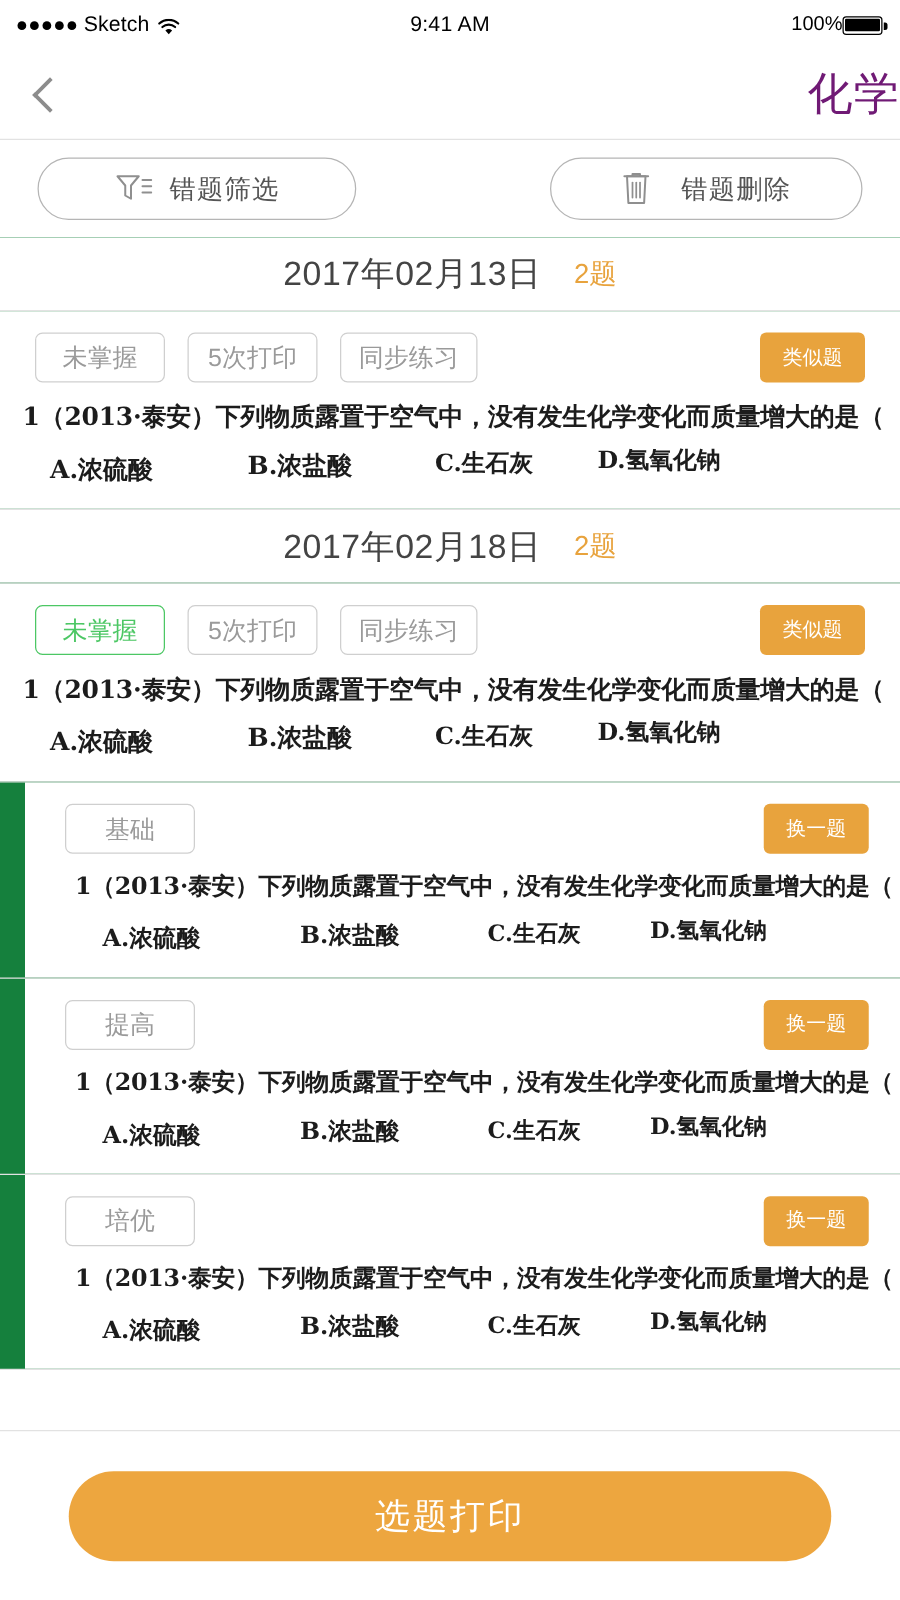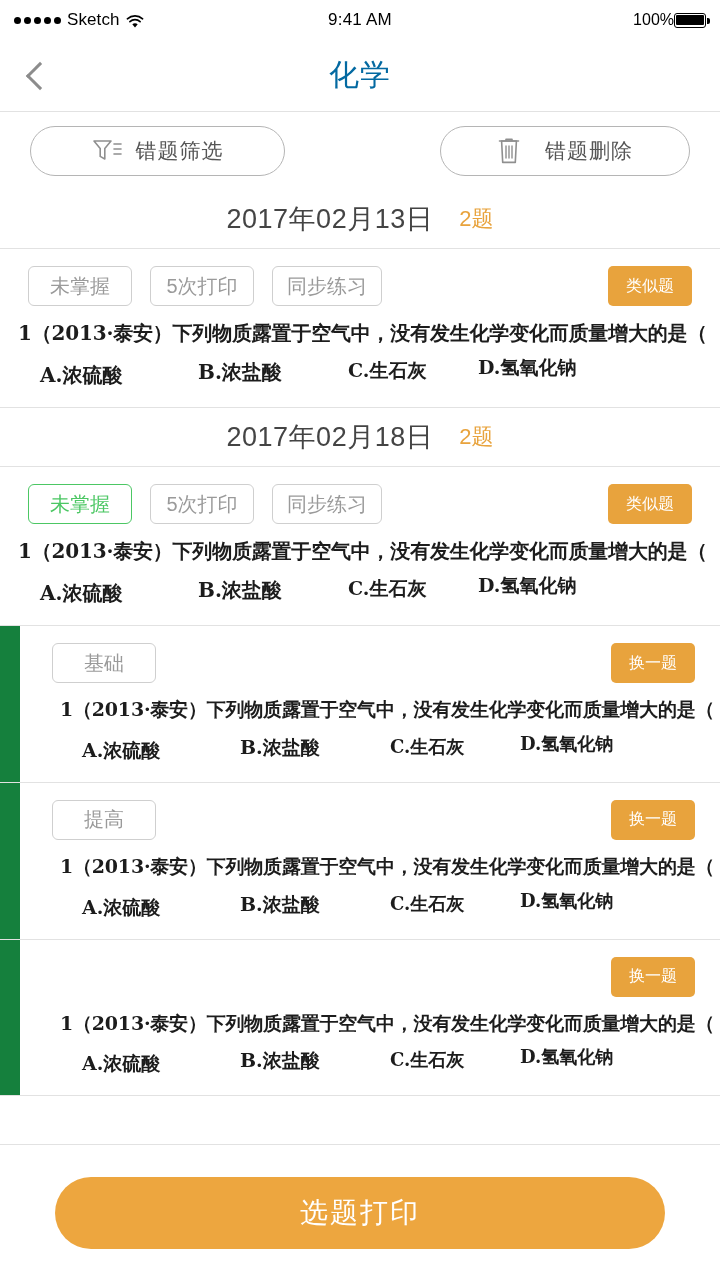--- a/index.html
+++ b/index.html
@@ -72,22 +72,22 @@
     cursor: pointer;
   }
   .chevron {
     width: 20px; height: 20px;
     border-left: 3px solid #8c8c8c;
     border-bottom: 3px solid #8c8c8c;
     transform: rotate(45deg);
     margin-left: 6px;
   }
   .nav-title {
-    position: absolute; left: 0; right: 0; text-align: center;
-    font-size: 30px; color: #0369a1; font-weight: 400;
+    position: absolute; left: 0; right: 0; text-align: right;
+    font-size: 36px; color: #701a75; font-weight: 400;
     letter-spacing: 1px;
     pointer-events: none;
   }
 
   
   .toolbar {
     flex: 0 0 78px;
     display: flex; align-items: center;
     padding: 0 30px;
     background: #fff;
@@ -366,20 +366,21 @@
             <span>A.浓硫酸</span>
             <span>B.浓盐酸</span>
             <span>C.生石灰</span>
             <span>D.氢氧化钠</span>
           </div>
         </div>
       </div>
       <div class="hr"></div>
       <div class="qcard sub">
         <div class="tagrow sub">
+          <div class="tag">培优</div>
           <button class="action-btn">换一题</button>
         </div>
         <div class="qbody sub">
           <div class="qtext">1（2013·泰安）下列物质露置于空气中，没有发生化学变化而质量增大的是（　）</div>
           <div class="qopts">
             <span>A.浓硫酸</span>
             <span>B.浓盐酸</span>
             <span>C.生石灰</span>
             <span>D.氢氧化钠</span>
           </div>

